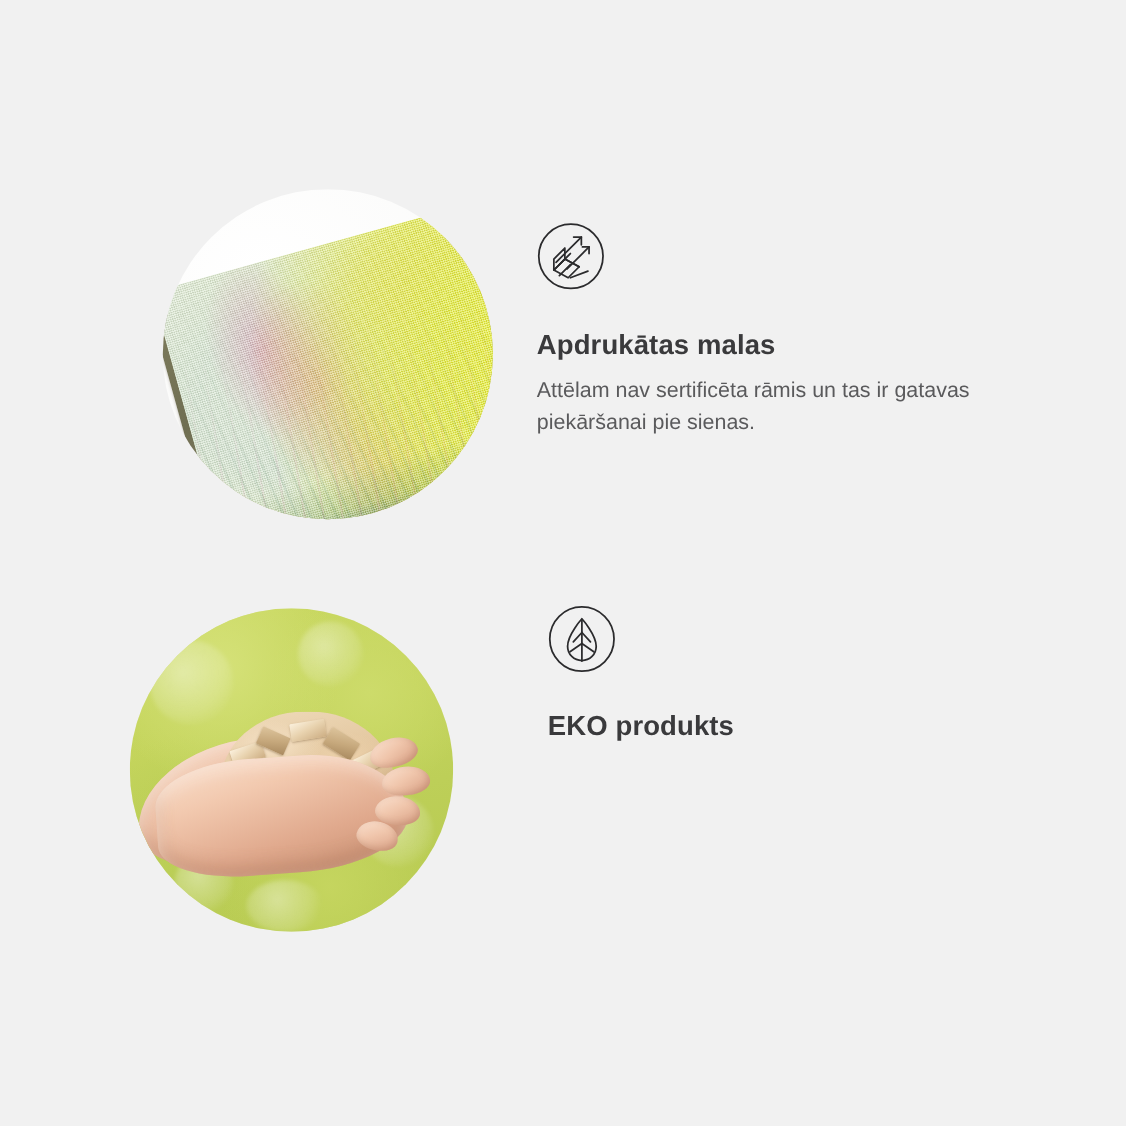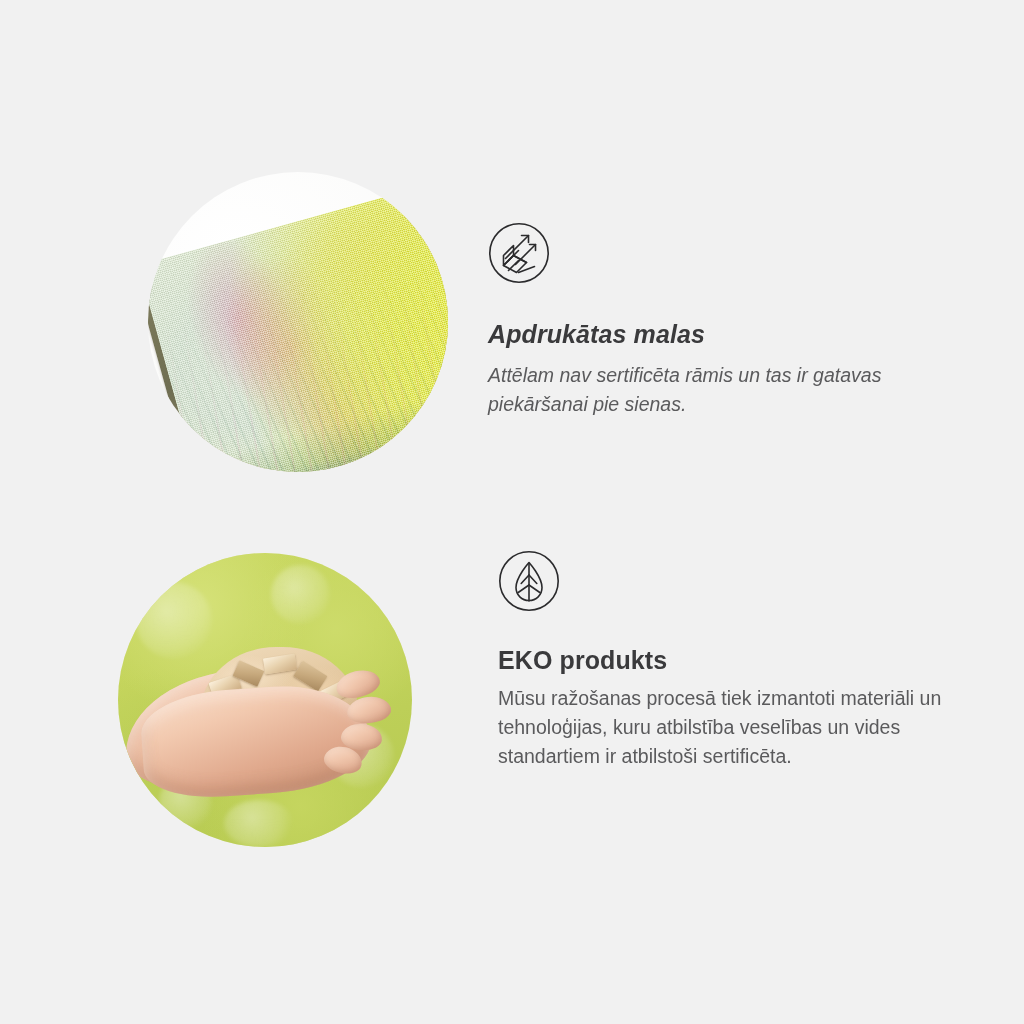--- a/index.html
+++ b/index.html
@@ -173,21 +173,21 @@
   .chip {
     position: absolute;
     background: linear-gradient(160deg, #fbf0dc 0%, #e8d2ae 48%, #cdae84 100%);
     box-shadow: 0 1px 2px rgba(120,90,56,0.45);
     border-radius: 1px;
   }
   .chip.dark { background: linear-gradient(160deg, #ddc49c 0%, #c6a87c 52%, #a98a60 100%); }
 
   
   .copy { position: absolute; }
-  #copy-printed-edges { left: 488px; top: 72px; width: 470px; font-style: italic; }
+  #copy-printed-edges { left: 488px; top: 52px; width: 470px; }
   #copy-eco           { left: 498px; top: 20px; width: 480px; }
 
   .feature-icon {
     display: block;
     width: 62px;
     height: 62px;
   }
   .feature-icon svg { display: block; width: 62px; height: 62px; }
 
   .feature-title {
@@ -296,17 +296,16 @@
           <path d="M31 14 L31 51"></path>
           <path d="M31 25 L23.2 33.5"></path>
           <path d="M31 25 L38.8 33.5"></path>
           <path d="M31 35 L20.2 42.5"></path>
           <path d="M31 35 L41.8 42.5"></path>
         </svg>
       </span>
 
       <h2 class="feature-title" id="title-eco">EKO produkts</h2>
 
-      <p class="feature-body" id="body-eco">Mūsu ražošanas procesā tiek izmantoti materiāli un tehnoloģijas, kuru atbilstība veselības un vides standartiem ir atbilstoši sertificēta.</p>
     </div>
   </section>
 
 </div>
 
 </body></html>

